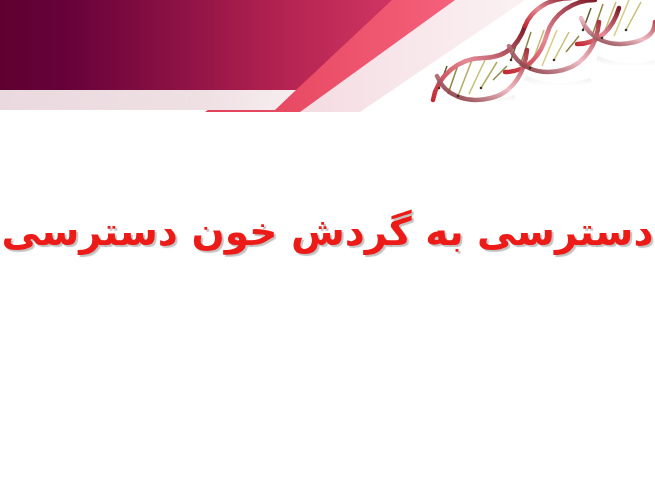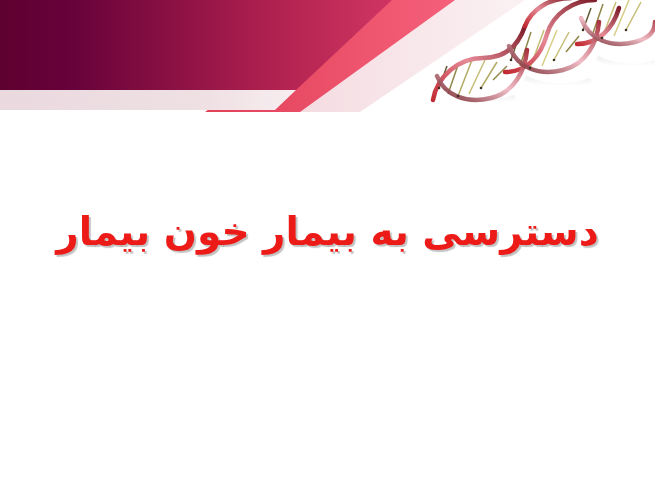--- a/index.html
+++ b/index.html
@@ -195,18 +195,18 @@
         <circle cx="115" cy="68" r="1.3"></circle>
         <circle cx="139" cy="60" r="1.3"></circle>
         <circle cx="168" cy="30" r="1.3"></circle>
         <circle cx="187" cy="38" r="1.3"></circle>
         <circle cx="211" cy="30" r="1.3"></circle>
       </g>
     </svg>
   </div>
 
   <div class="title-area">
-    <h1 class="slide-title">دسترسی به بیمار خون بیمار</h1>
+    <h1 class="slide-title">دسترسی به گردش خون دسترسی</h1>
   </div>
 
   <div class="body-area"></div>
 
 </div>
 
 </body></html>

